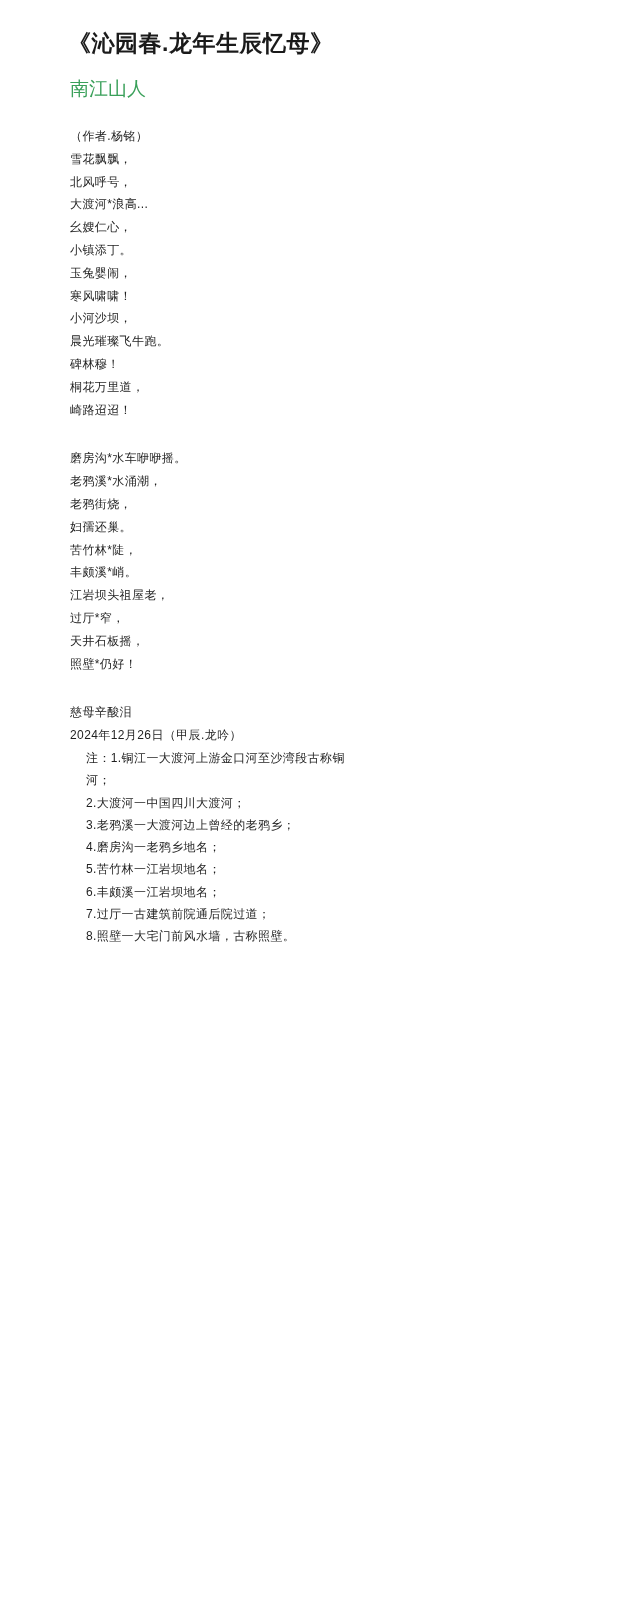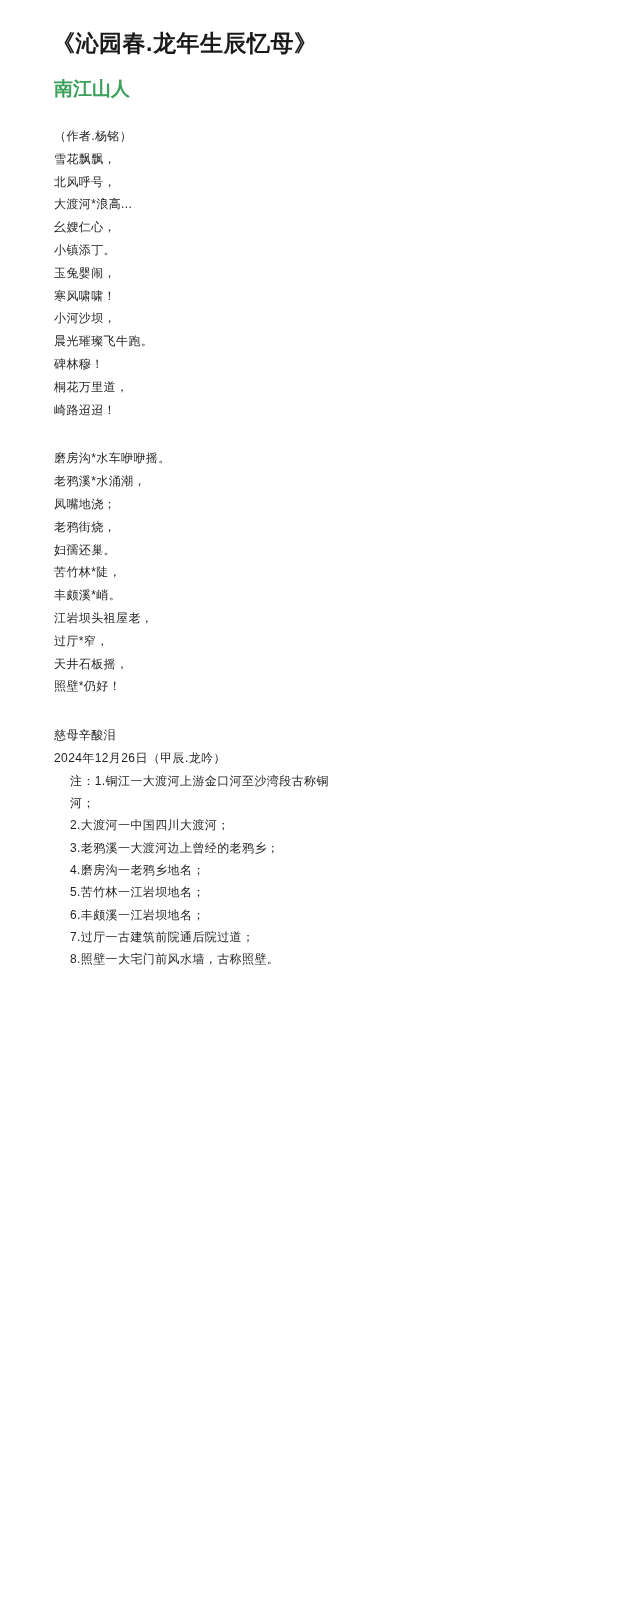--- a/index.html
+++ b/index.html
@@ -10,37 +10,36 @@
   body {
     width: 640px;
     min-height: 1613px;
     font-family: "Liberation Sans", sans-serif;
   }
   .page {
     position: relative;
     width: 640px;
     min-height: 1613px;
     box-sizing: border-box;
-    padding: 26px 30px 30px 34px;
+    padding: 26px 30px 30px 50px;
     background: #ffffff;
   }
   .poem-title {
     font-size: 23px;
     font-weight: bold;
     color: #1a1a1a;
     line-height: 1.5;
     margin: 0 0 14px 18px;
     letter-spacing: 0.5px;
   }
   .author-handle {
     font-size: 19px;
     color: #3aa05a;
     line-height: 1.5;
     margin: 0 0 22px 20px;
-    font-weight: bold;
   }
   .body-block {
     margin: 0 0 0 20px;
   }
   .line {
     font-size: 12px;
     color: #1f1f1f;
     line-height: 1.9;
     white-space: pre-wrap;
     letter-spacing: 0.4px;
@@ -76,21 +75,20 @@
     <div class="line">碑林穆！</div>
     <div class="line">桐花万里道，</div>
     <div class="line">崎路迢迢！</div>
   </div>
 
   <div class="spacer"></div>
 
   <div class="body-block">
     <div class="line">磨房沟*水车咿咿摇。</div>
     <div class="line">老鸦溪*水涌潮，</div>
-    <div class="line">凤嘴地浇；</div>
     <div class="line">老鸦街烧，</div>
     <div class="line">妇孺还巢。</div>
     <div class="line">苦竹林*陡，</div>
     <div class="line">丰颇溪*峭。</div>
     <div class="line">江岩坝头祖屋老，</div>
     <div class="line">过厅*窄，</div>
     <div class="line">天井石板摇，</div>
     <div class="line">照壁*仍好！</div>
   </div>
 

